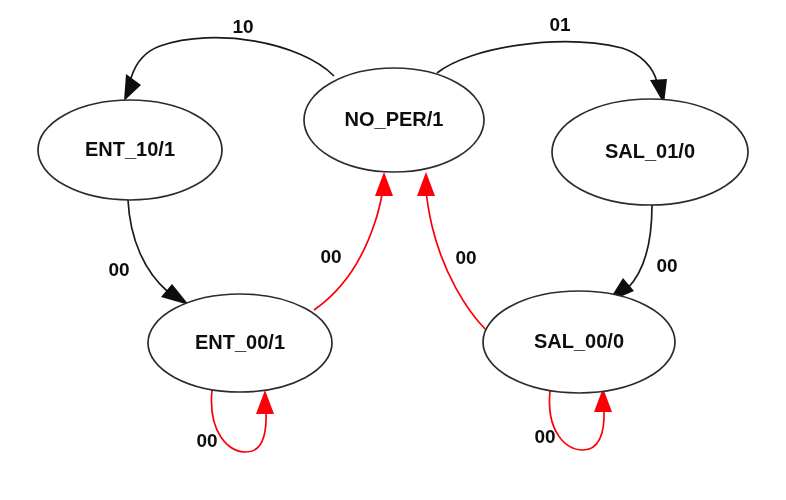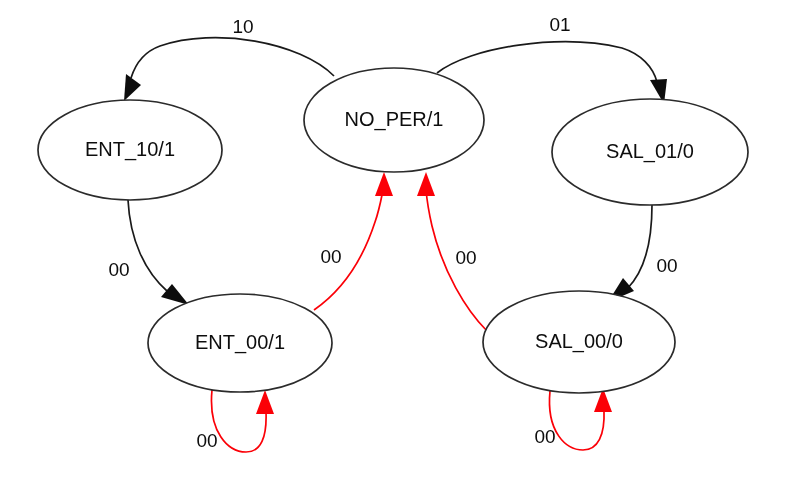--- a/index.html
+++ b/index.html
@@ -12,20 +12,21 @@
     width: 786px;
     height: 500px;
     overflow: hidden;
     font-family: "Liberation Sans", sans-serif;
   }
   #diagram-root {
     position: relative;
     width: 786px;
     height: 400px;
     background: #84cc16;
+    font-weight: bold;
   }
   svg#fsm-svg {
     display: block;
     width: 786px;
     height: 500px;
     background: #ffffff;
   }
   .state-ellipse {
     fill: #ffffff;
     stroke: #2b2b2b;

